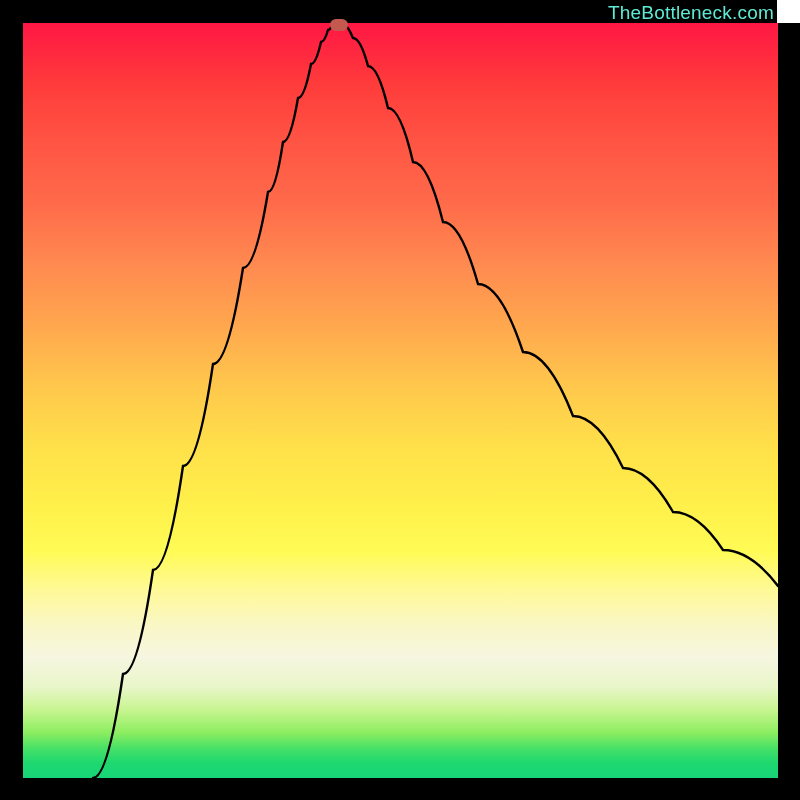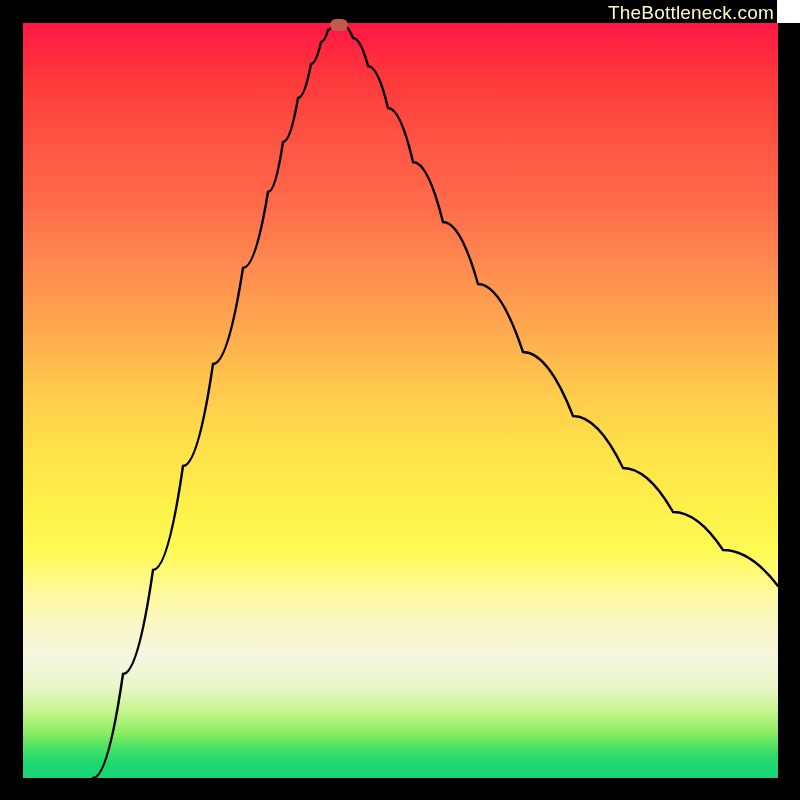--- a/index.html
+++ b/index.html
@@ -43,21 +43,21 @@
     right: 0;
     top: 0;
     width: 23px;
     height: 23px;
     background: #fff;
   }
   .watermark {
     position: absolute;
     right: 26px;
     top: 2px;
-    color: #fef9c3;
+    color: #5eead4;
     font-size: 19px;
     letter-spacing: 0.2px;
   }
   .plot {
     position: absolute;
     left: 23px;
     top: 23px;
     width: 755px;
     height: 755px;
     pointer-events: none;

